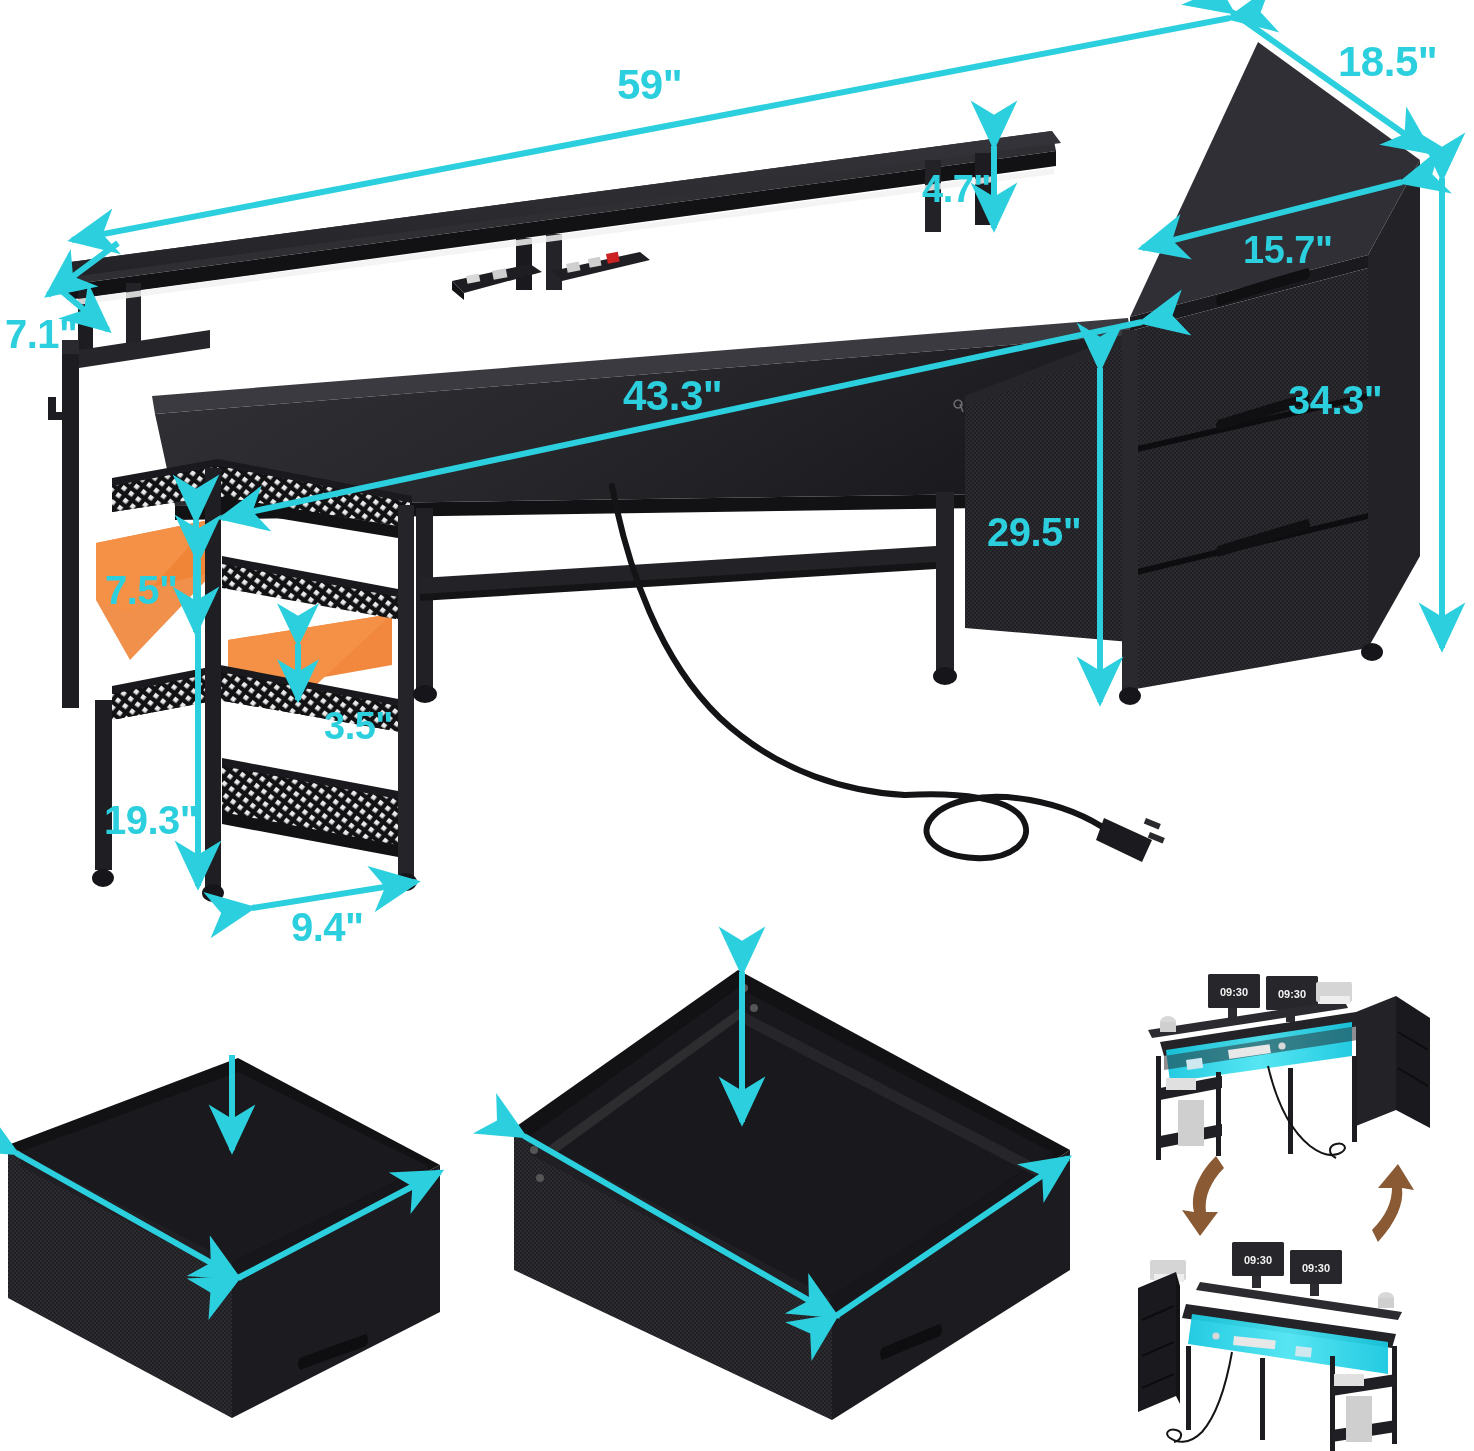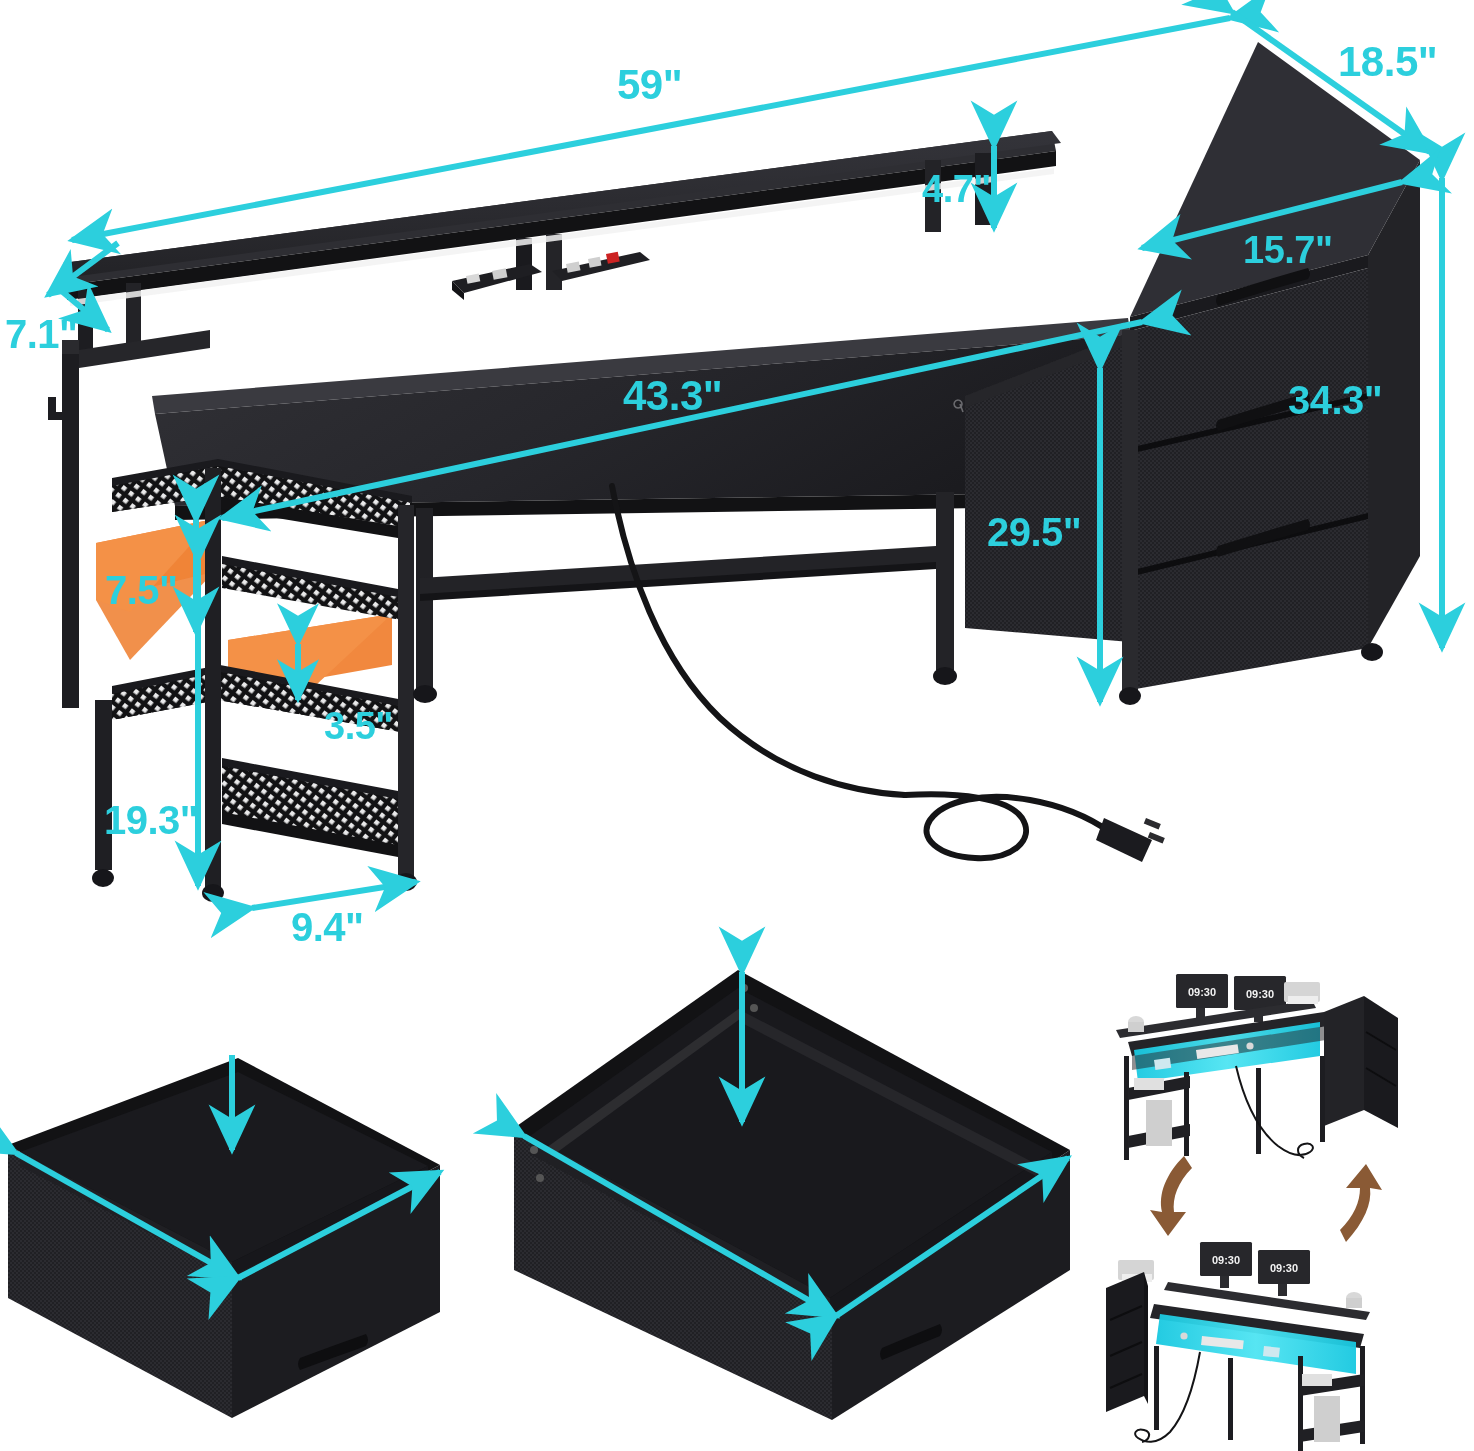--- a/index.html
+++ b/index.html
@@ -278,21 +278,21 @@
       </g>
       <g stroke="#2ccfdd" stroke-width="6" fill="none">
         <line x1="242" y1="22" x2="242" y2="172" marker-start="url(#ar)" marker-end="url(#ar)"></line>
         <line x1="24" y1="186" x2="336" y2="366" marker-start="url(#ar)" marker-end="url(#ar)"></line>
         <line x1="336" y1="366" x2="568" y2="208" marker-start="url(#ar)" marker-end="url(#ar)"></line>
       </g>
     </svg>
 
   </div>
 
-  <div class="panel" style="left:1088px;top:960px;width:354px;height:491px;text-decoration:underline;">
+  <div class="panel" style="left:1120px;top:960px;width:354px;height:491px;text-decoration:underline;">
     <svg width="354" height="491">
       <defs>
         <linearGradient id="ledG" x1="0" y1="0" x2="1" y2="0">
           <stop offset="0" stop-color="#18c8e0"></stop>
             <stop offset="0.5" stop-color="#4ee4f2"></stop>
           <stop offset="1" stop-color="#18c8e0"></stop>
         </linearGradient>
       </defs>
 
       <g>

